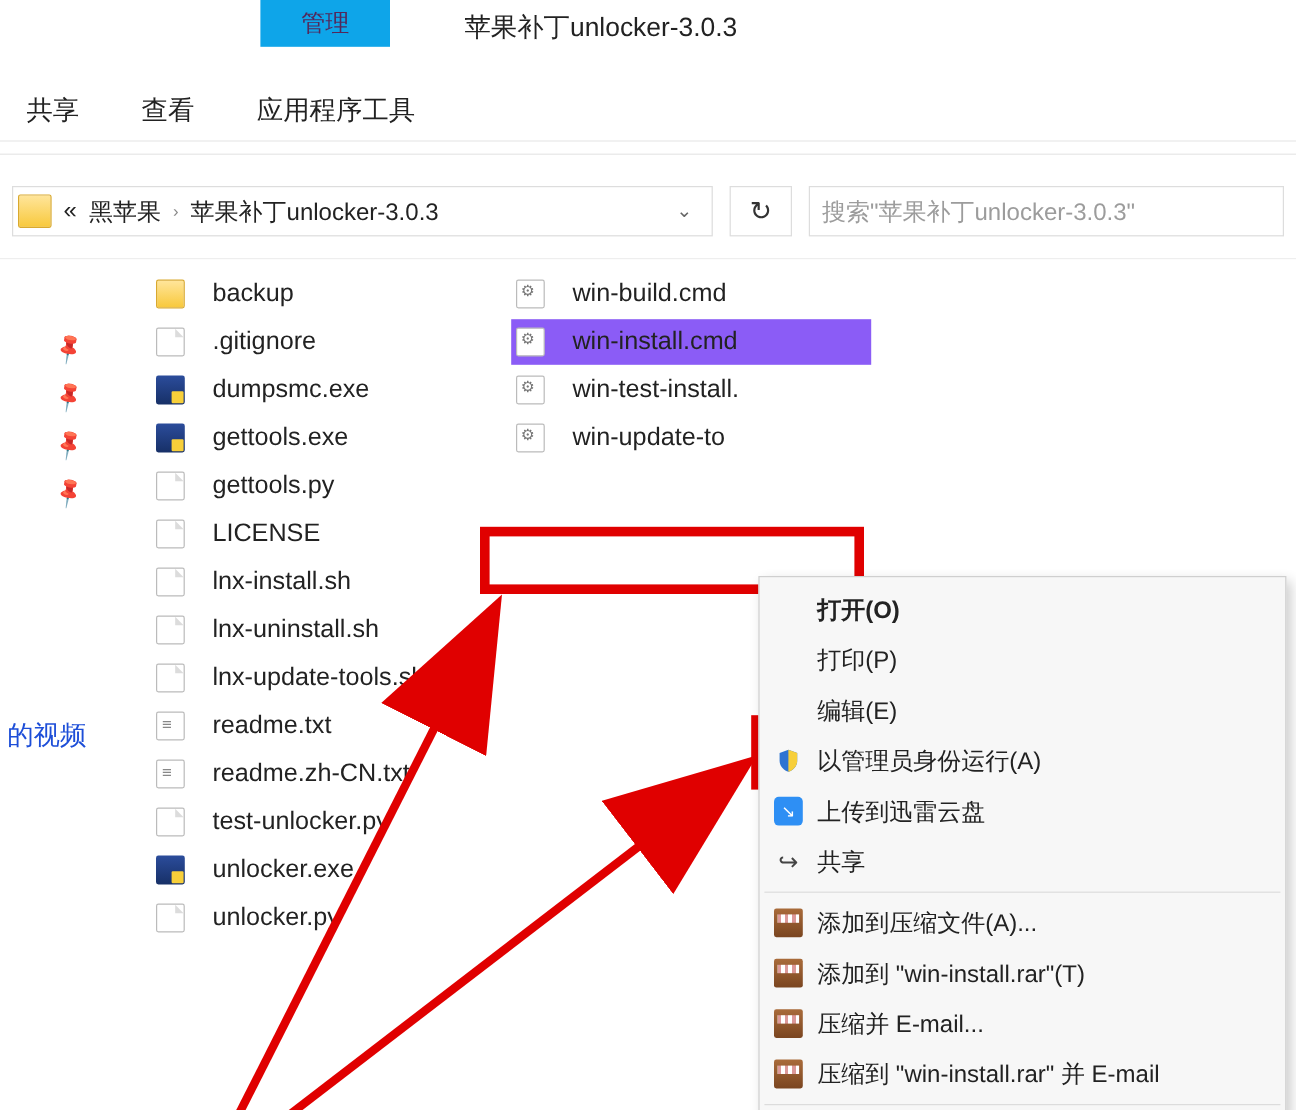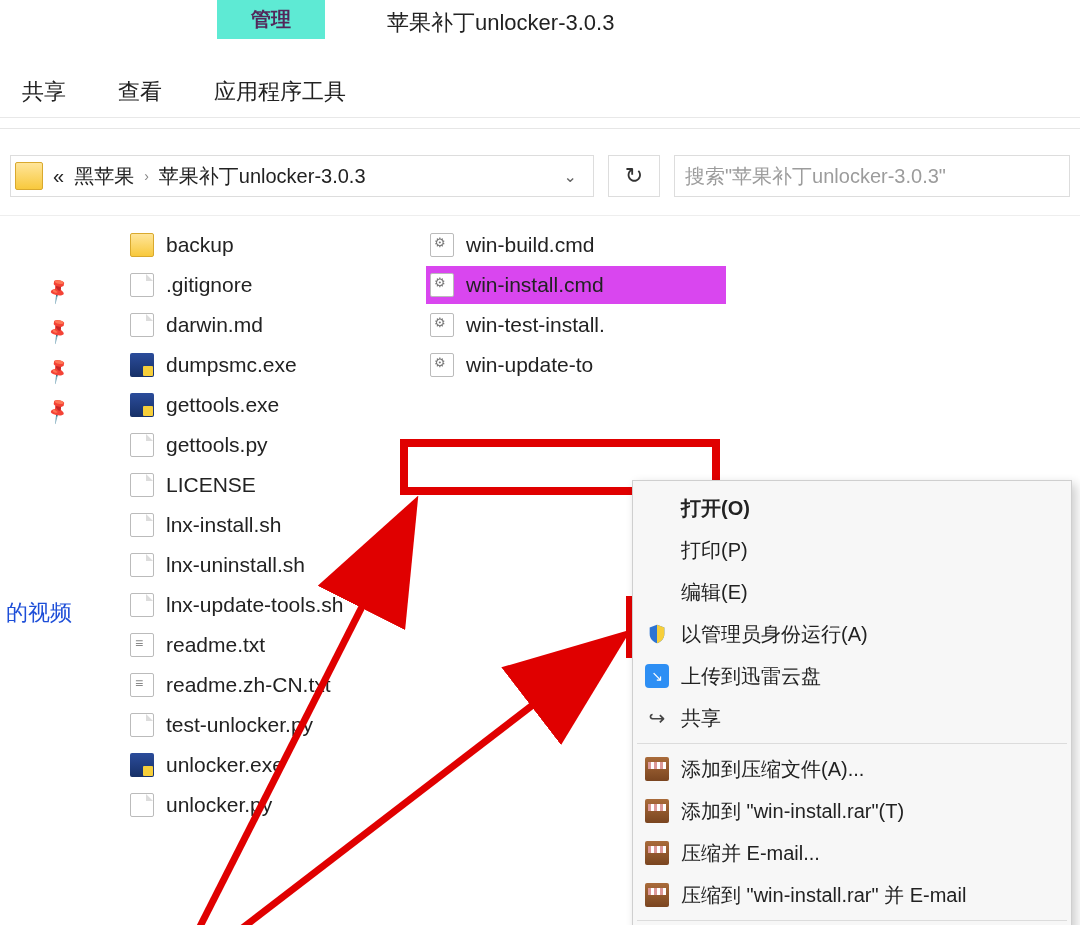--- a/index.html
+++ b/index.html
@@ -14,25 +14,24 @@
     position: relative;
   }
 
   
   .ribbon-top {
     display: flex;
     align-items: flex-start;
   }
   .ribbon-left-spacer { width: 217px; }
   .ribbon-tab-highlight {
-    background: #5eead4;
+    background: #0ea5e9;
     color: #53275a;
     padding: 6px 34px 6px 34px;
     font-size: 20px;
-    font-weight: bold;
   }
   .window-title {
     padding: 8px 0 0 62px;
     font-size: 22px;
     color: #222;
   }
   .ribbon-tabs {
     display: flex;
     gap: 52px;
     padding: 38px 0 10px 22px;
@@ -121,29 +120,29 @@
     flex-direction: column;
     gap: 2px;
     padding-top: 6px;
   }
   .col1 { width: 298px; }
   .col2 { width: 300px; margin-left: 2px; }
 
   .file-row {
     display: flex;
     align-items: center;
-    gap: 12px;
+    gap: 23px;
     height: 38px;
     padding: 0 4px;
     font-size: 21px;
     color: #222;
     white-space: nowrap;
   }
   .file-row.selected {
-    background: #d946ef;
+    background: #8b5cf6;
   }
   .ico {
     width: 24px; height: 24px;
     flex-shrink: 0;
     display: inline-flex;
     align-items: center; justify-content: center;
     font-size: 13px;
   }
   .ico-folder {
     background: linear-gradient(#ffe59a, #f8c93d);
@@ -303,24 +302,20 @@
   <div class="file-col col1" id="col1">
       <div class="file-row">
         <span class="ico ico-folder"></span>
         <span>backup</span>
       </div>
       <div class="file-row">
         <span class="ico ico-file"></span>
         <span>.gitignore</span>
       </div>
       <div class="file-row">
-        <span class="ico ico-file"></span>
-        <span>darwin.md</span>
-      </div>
-      <div class="file-row">
         <span class="ico ico-exe"></span>
         <span>dumpsmc.exe</span>
       </div>
       <div class="file-row">
         <span class="ico ico-exe"></span>
         <span>gettools.exe</span>
       </div>
       <div class="file-row">
         <span class="ico ico-file"></span>
         <span>gettools.py</span>

